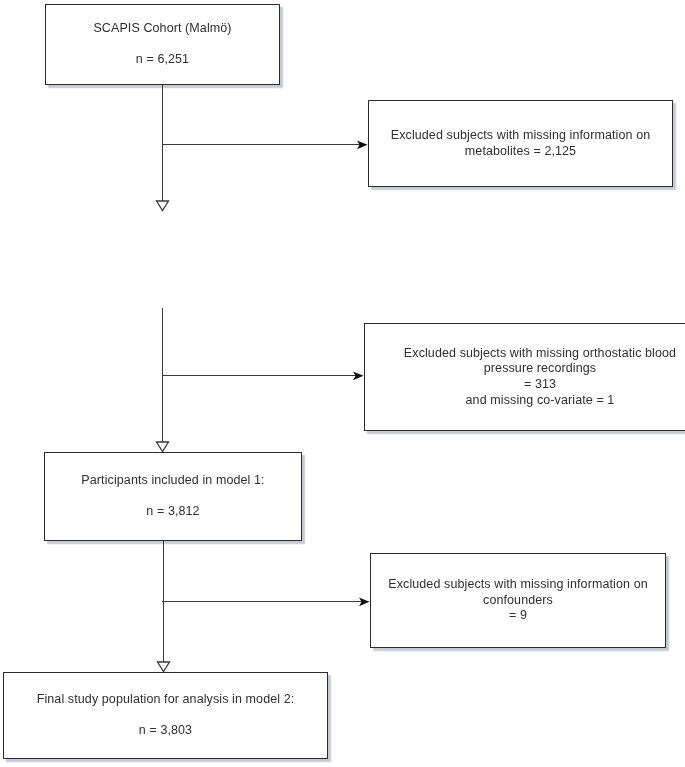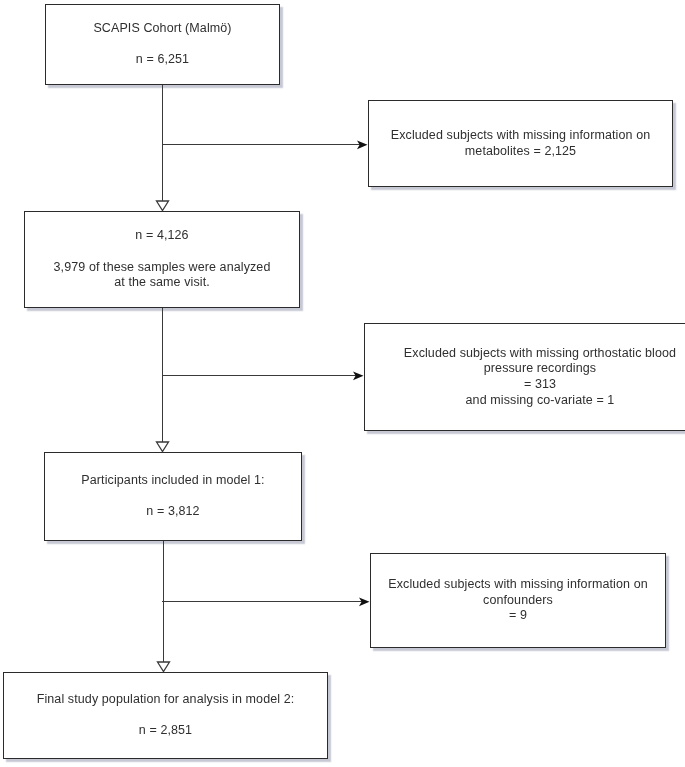--- a/index.html
+++ b/index.html
@@ -53,37 +53,31 @@
 <body>
 
 <div class="canvas">
 
   <div class="box" style="left:45px; top:4px; width:235px; height:81px;">
     <div class="box-text">SCAPIS Cohort (Malmö)
 
 n = 6,251</div>
   </div>
 
-  <div class="box" style="left:24px; top:211px; width:276px; height:97px;">
-    <div class="box-text">n = 4,126
-
-3,979 of these samples were analyzed
-at the same visit.</div>
-  </div>
 
   <div class="box" style="left:44px; top:452px; width:258px; height:89px;">
     <div class="box-text">Participants included in model 1:
 
 n = 3,812</div>
   </div>
 
   <div class="box" style="left:3px; top:672px; width:325px; height:87px;">
     <div class="box-text">Final study population for analysis in model 2:
 
-n = 2,851</div>
+n = 3,803</div>
   </div>
 
   <div class="box" style="left:368px; top:100px; width:305px; height:87px;">
     <div class="box-text">Excluded subjects with missing information on
 metabolites = 2,125</div>
   </div>
 
   <div class="box" style="left:364px; top:323px; width:352px; height:108px;">
     <div class="box-text">Excluded subjects with missing orthostatic blood
 pressure recordings

